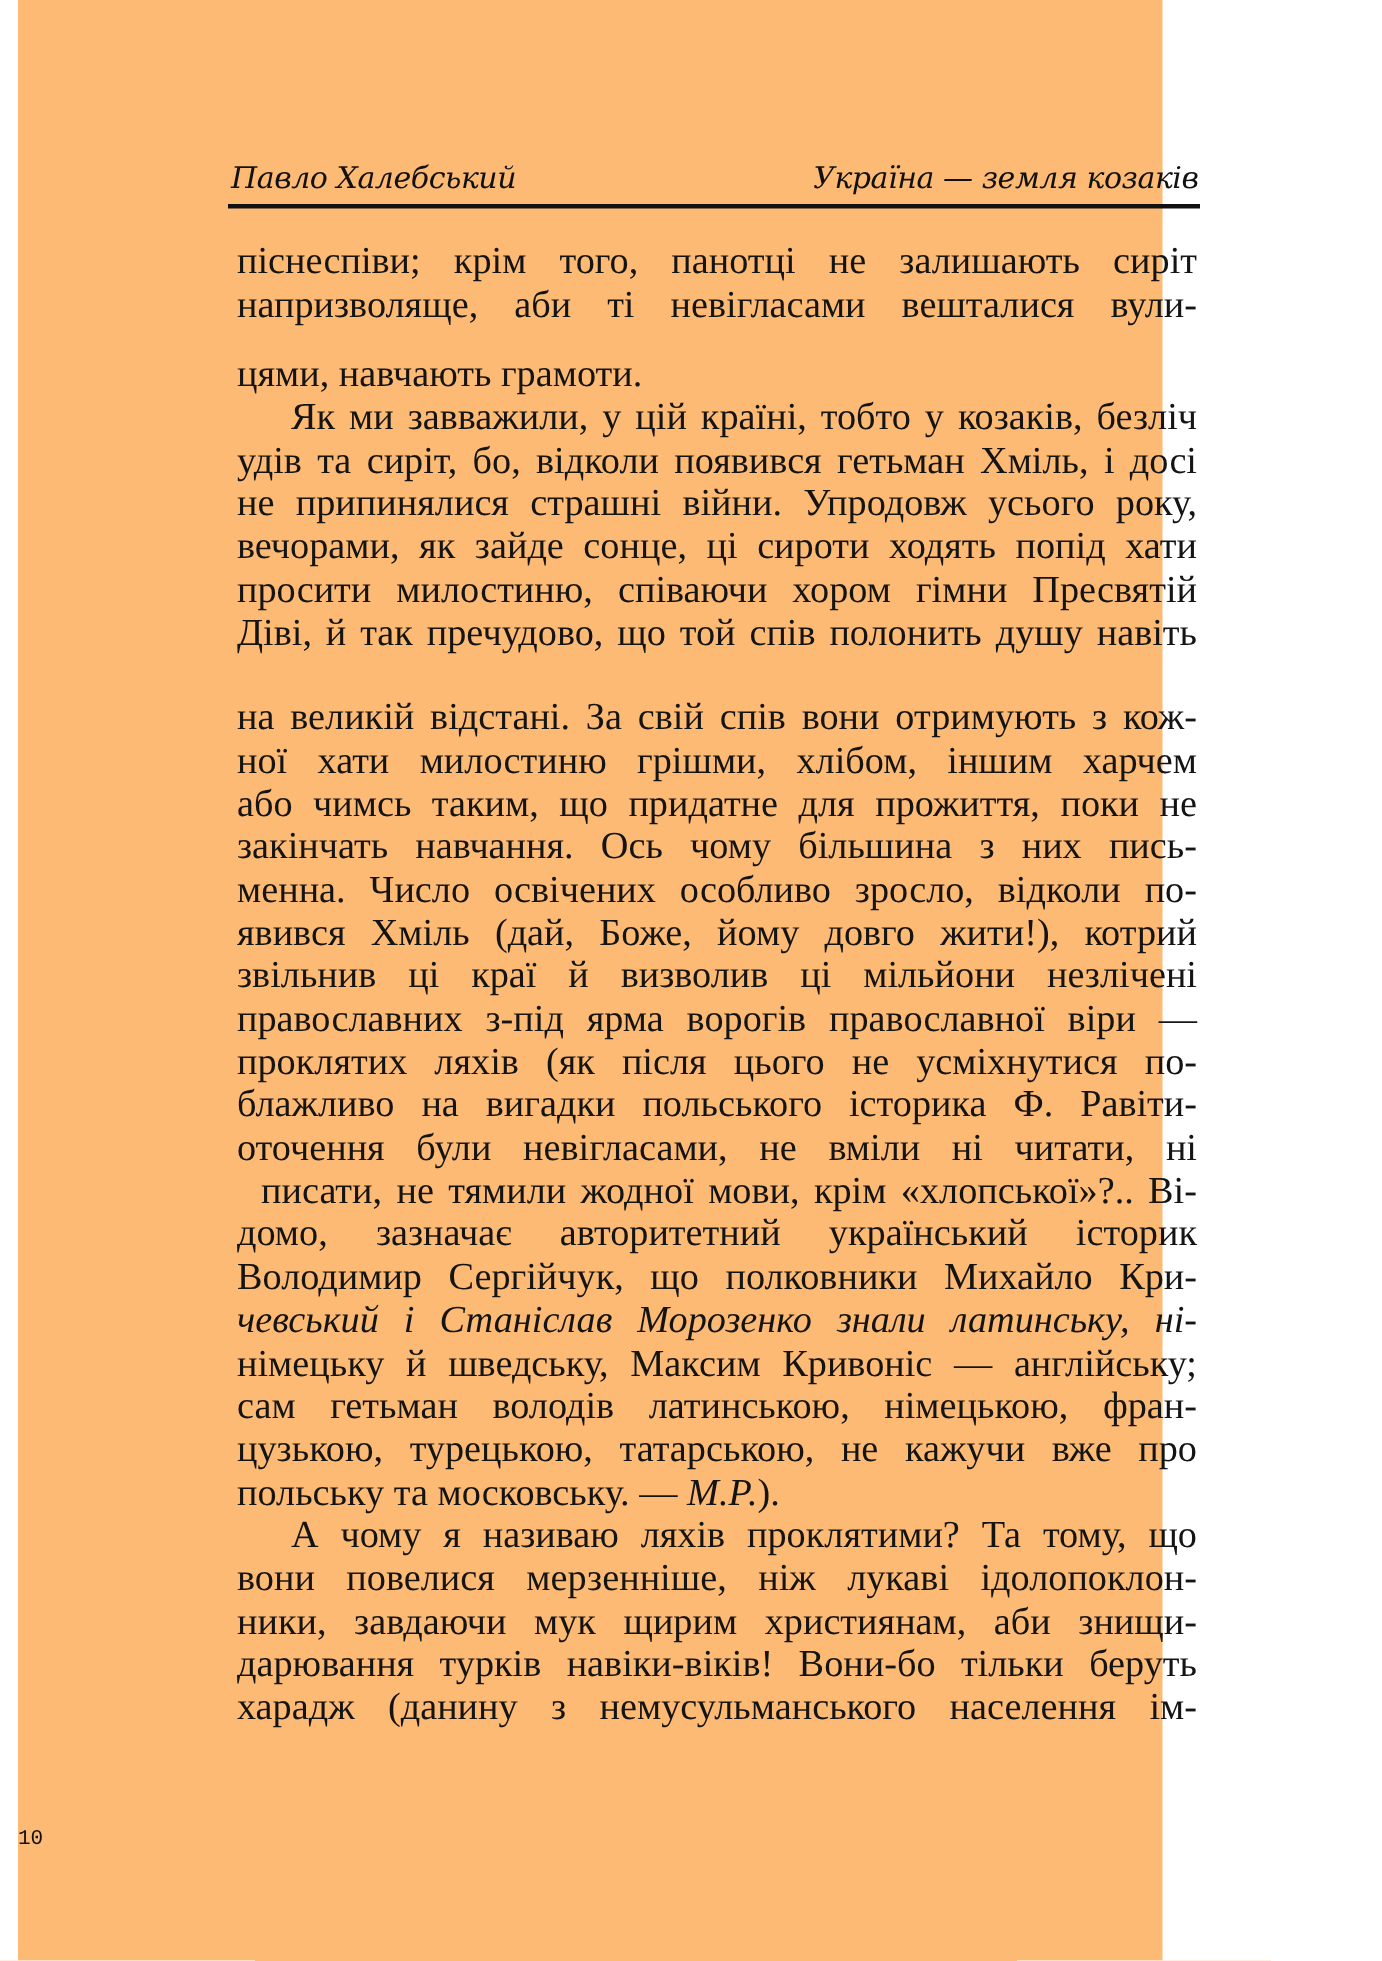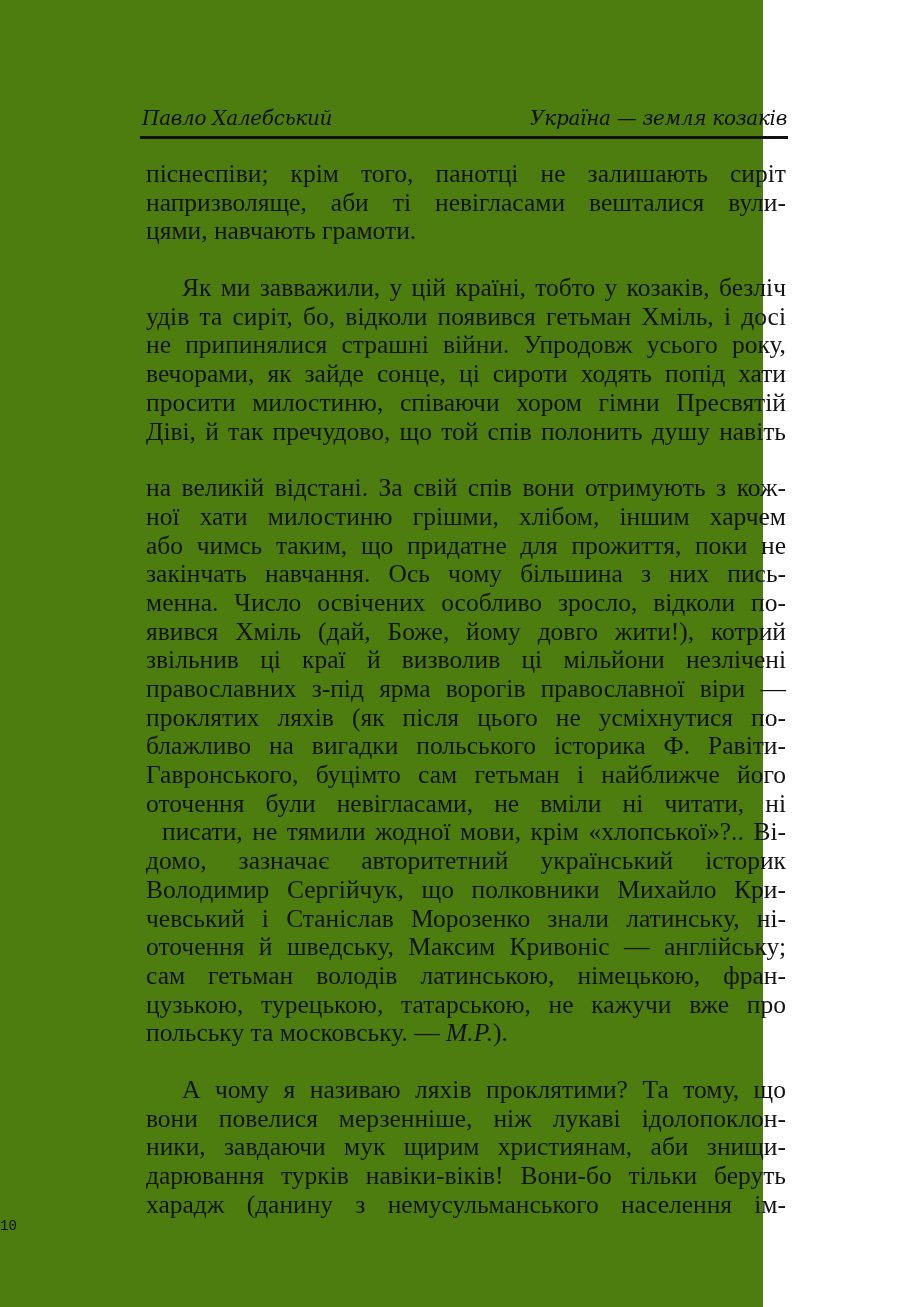--- a/index.html
+++ b/index.html
@@ -1,77 +1,76 @@
 <!DOCTYPE html>
 <html><head>
 <meta charset="utf-8">
 <style>
   html, body { margin: 0; padding: 0; background: #ffffff; }
   body { width: 921px; height: 1307px; position: relative; overflow: hidden; }
-  .page { position: absolute; left: 0; top: 0; width: 763px; height: 1307px; background: #4d7c0f; }
+  .page { position: absolute; left: 12px; top: 0; width: 763px; height: 1307px; background: #fdba74; }
   .running-head {
     position: absolute; left: 142px; top: 104px; width: 645px; height: 30px;
     font-family: "DejaVu Serif", serif; font-style: italic; font-size: 20px; color: #111;
   }
   .rh-left { position: absolute; left: 0; top: 2px; white-space: nowrap; letter-spacing: -0.3px; }
   .rh-right { position: absolute; right: 0; top: 2px; white-space: nowrap; letter-spacing: -0.3px; }
   .head-rule { position: absolute; left: 140px; top: 136px; width: 648px; height: 3px; background: #111; }
   .body-text {
     position: absolute; left: 146px; top: 160px; width: 640px;
     font-family: "Liberation Serif", serif; font-size: 25.5px; color: #141414;
   }
   .line {
     display: block; height: 28.7px; line-height: 28.7px; white-space: nowrap;
     text-align: justify; text-align-last: justify; overflow: visible;
   }
   .line.last { text-align-last: left; }
-  .line.indent { padding-left: 36px; margin-top: 28px; }
+  .line.indent { padding-left: 36px; }
   .folio {
     position: absolute; left: 0; width: 921px; top: 1218px; text-align: left;
     font-family: Liberation Mono, monospace; font-size: 14px; color: #111;
   }
   i { font-style: italic; }
 </style>
 </head>
 <body>
 
 <div class="page">
   <div class="running-head">
     <span class="rh-left">Павло Халебський</span>
     <span class="rh-right">Україна — земля козаків</span>
   </div>
   <div class="head-rule"></div>
 
   <div class="body-text" id="body-text">
       <span class="line" style="white-space: nowrap; word-spacing: 0px;"><span>піснеспіви; крім того, панотці не залишають сиріт</span></span>
       <span class="line" style="white-space: nowrap; word-spacing: 0px;"><span>напризволяще, аби ті невігласами вешталися вули-</span></span>
-      <span class="line last" style="white-space: nowrap; word-spacing: 0px;"><span>цями, навчають грамоти.</span></span>
+      <span class="line last" style="white-space: nowrap; word-spacing: 0px; margin-top: 18px;"><span>цями, навчають грамоти.</span></span>
       <span class="line indent" style="white-space: nowrap; word-spacing: 0px;"><span>Як ми завважили, у цій країні, тобто у козаків, безліч</span></span>
       <span class="line" style="white-space: nowrap; word-spacing: 0px;"><span>удів та сиріт, бо, відколи появився гетьман Хміль, і досі</span></span>
       <span class="line" style="white-space: nowrap; word-spacing: 0px;"><span>не припинялися страшні війни. Упродовж усього року,</span></span>
       <span class="line" style="white-space: nowrap; word-spacing: 0px;"><span>вечорами, як зайде сонце, ці сироти ходять попід хати</span></span>
       <span class="line" style="white-space: nowrap; word-spacing: 0px;"><span>просити милостиню, співаючи хором гімни Пресвятій</span></span>
       <span class="line" style="white-space: nowrap; word-spacing: 0px;"><span>Діві, й так пречудово, що той спів полонить душу навіть</span></span>
       <span class="line" style="white-space: nowrap; word-spacing: 0px; margin-top: 28px;"><span>на великій відстані. За свій спів вони отримують з кож-</span></span>
       <span class="line" style="white-space: nowrap; word-spacing: 0px;"><span>ної хати милостиню грішми, хлібом, іншим харчем</span></span>
       <span class="line" style="white-space: nowrap; word-spacing: 0px;"><span>або чимсь таким, що придатне для прожиття, поки не</span></span>
       <span class="line" style="white-space: nowrap; word-spacing: 0px;"><span>закінчать навчання. Ось чому більшина з них пись-</span></span>
       <span class="line" style="white-space: nowrap; word-spacing: 0px;"><span>менна. Число освічених особливо зросло, відколи по-</span></span>
       <span class="line" style="white-space: nowrap; word-spacing: 0px;"><span>явився Хміль (дай, Боже, йому довго жити!), котрий</span></span>
       <span class="line" style="white-space: nowrap; word-spacing: 0px;"><span>звільнив ці краї й визволив ці мільйони незлічені</span></span>
       <span class="line" style="white-space: nowrap; word-spacing: 0px;"><span>православних з-під ярма ворогів православної віри —</span></span>
       <span class="line" style="white-space: nowrap; word-spacing: 0px;"><span>проклятих ляхів (як після цього не усміхнутися по-</span></span>
       <span class="line" style="white-space: nowrap; word-spacing: 0px;"><span>блажливо на вигадки польського історика Ф. Равіти-</span></span>
-      <span class="line" style="white-space: nowrap; word-spacing: 0px;"><span>Гавронського, буцімто сам гетьман і найближче його</span></span>
       <span class="line" style="white-space: nowrap; word-spacing: 0px;"><span>оточення були невігласами, не вміли ні читати, ні</span></span>
       <span class="line" style="white-space: nowrap; word-spacing: 0px; margin-left: 16px;"><span>писати, не тямили жодної мови, крім «хлопської»?.. Ві-</span></span>
       <span class="line" style="white-space: nowrap; word-spacing: 0px;"><span>домо, зазначає авторитетний український історик</span></span>
       <span class="line" style="white-space: nowrap; word-spacing: 0px;"><span>Володимир Сергійчук, що полковники Михайло Кри-</span></span>
-      <span class="line" style="white-space: nowrap; word-spacing: 0px;"><span>чевський і Станіслав Морозенко знали латинську, ні-</span></span>
-      <span class="line" style="white-space: nowrap; word-spacing: 0px;"><span>оточення й шведську, Максим Кривоніс — англійську;</span></span>
+      <span class="line" style="white-space: nowrap; word-spacing: 0px; font-style: italic;"><span>чевський і Станіслав Морозенко знали латинську, ні-</span></span>
+      <span class="line" style="white-space: nowrap; word-spacing: 0px;"><span>німецьку й шведську, Максим Кривоніс — англійську;</span></span>
       <span class="line" style="white-space: nowrap; word-spacing: 0px;"><span>сам гетьман володів латинською, німецькою, фран-</span></span>
       <span class="line" style="white-space: nowrap; word-spacing: 0px;"><span>цузькою, турецькою, татарською, не кажучи вже про</span></span>
       <span class="line last" style="white-space: nowrap; word-spacing: 0px;"><span>польську та московську. — </span><i>М.Р.</i><span>).</span></span>
       <span class="line indent" style="white-space: nowrap; word-spacing: 0px;"><span>А чому я називаю ляхів проклятими? Та тому, що</span></span>
       <span class="line" style="white-space: nowrap; word-spacing: 0px;"><span>вони повелися мерзенніше, ніж лукаві ідолопоклон-</span></span>
       <span class="line" style="white-space: nowrap; word-spacing: 0px;"><span>ники, завдаючи мук щирим християнам, аби знищи-</span></span>
       <span class="line" style="white-space: nowrap; word-spacing: 0px;"><span>дарювання турків навіки-віків! Вони-бо тільки беруть</span></span>
       <span class="line" style="white-space: nowrap; word-spacing: 0px;"><span>харадж (данину з немусульманського населення ім-</span></span>
     </div>
 

